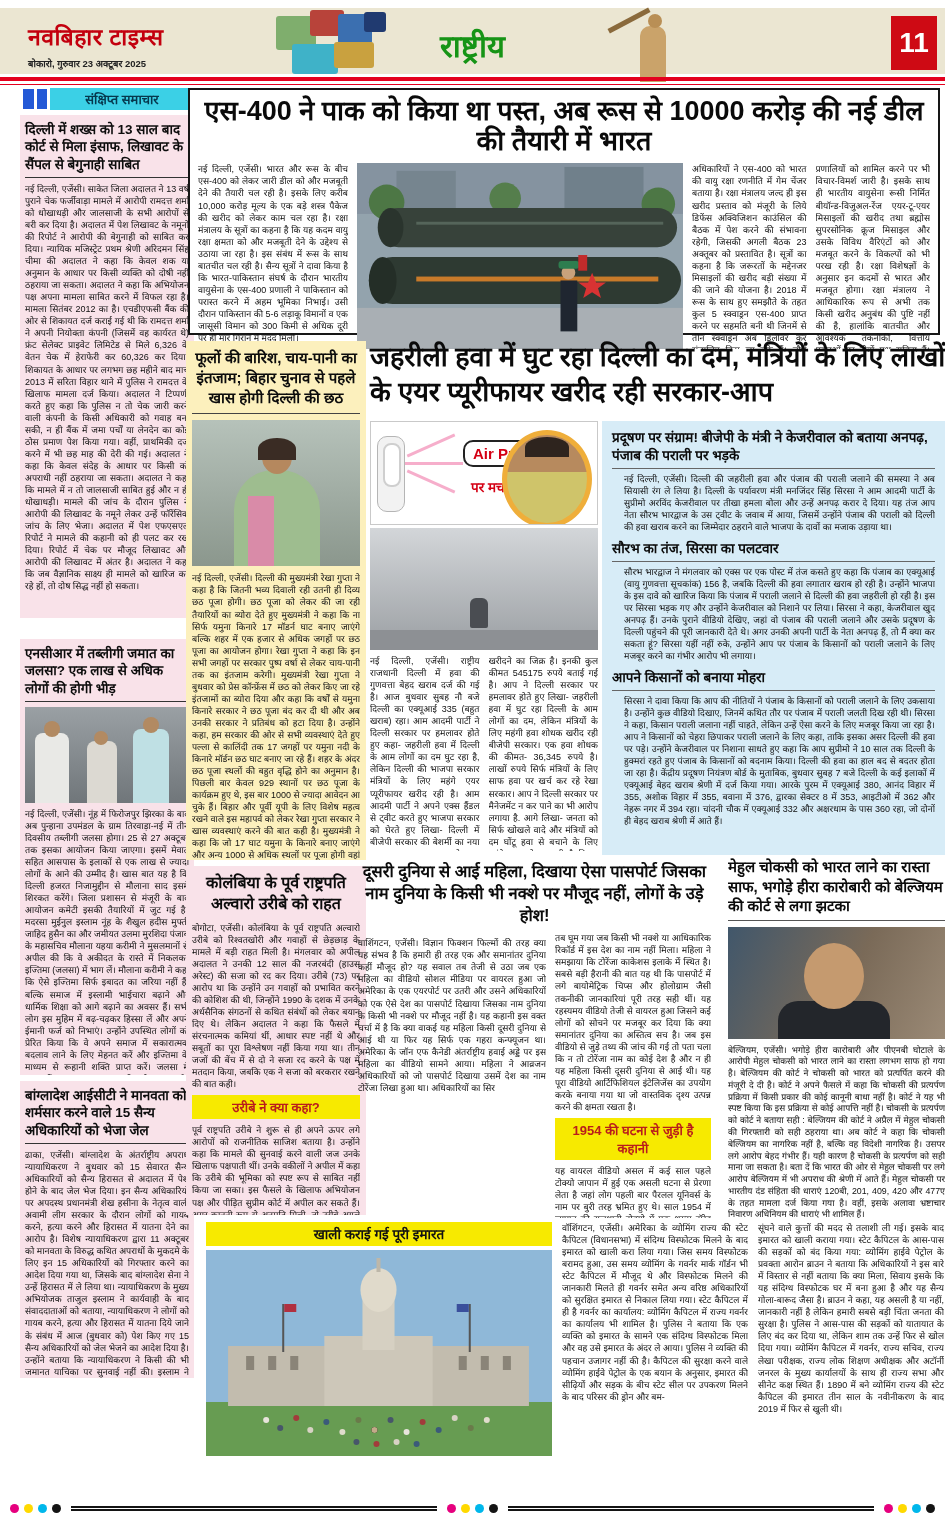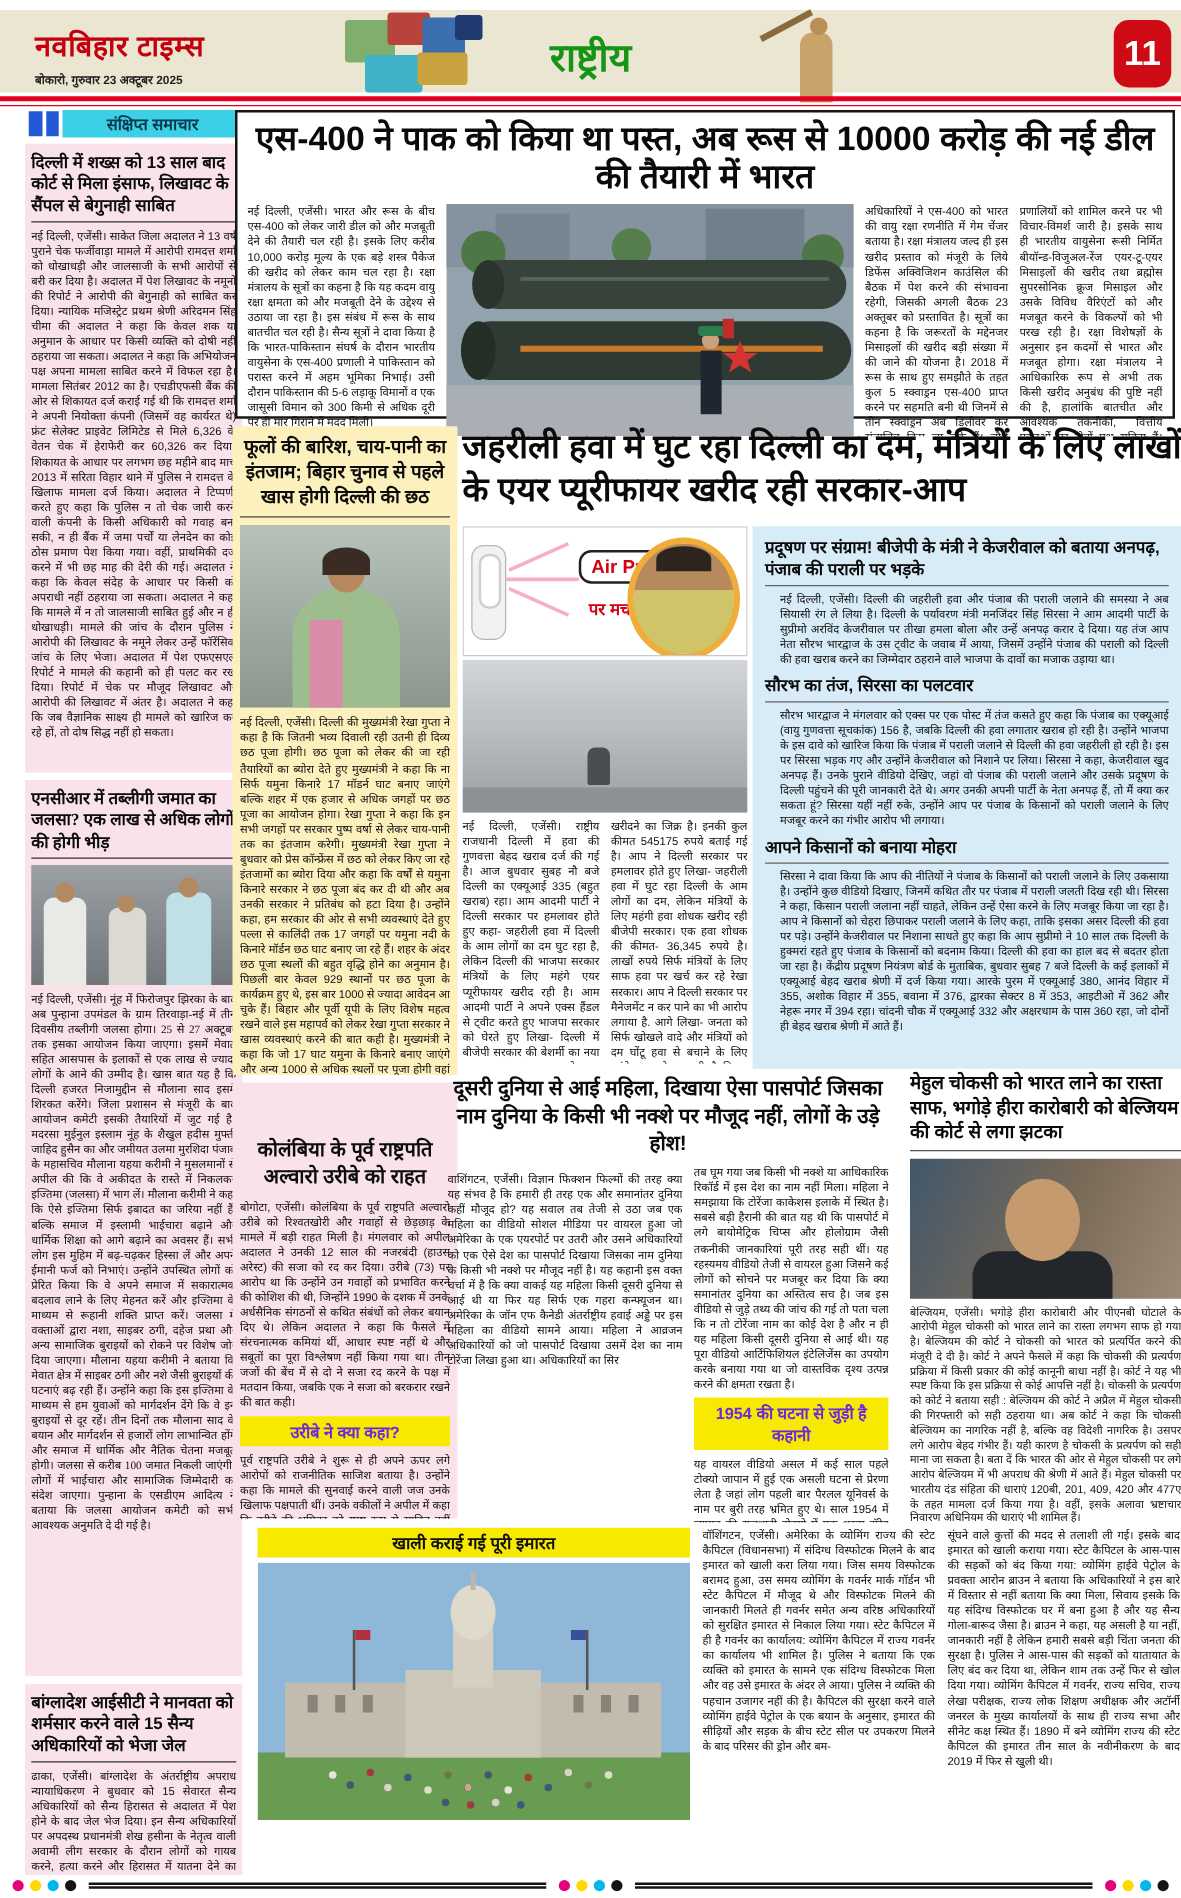--- a/index.html
+++ b/index.html
@@ -20,41 +20,41 @@
   .c4{left:24px;top:34px;width:46px;height:30px;background:#3fb2c8;}
   .c5{left:66px;top:32px;width:40px;height:26px;background:#c9a13f;}
   .c6{left:96px;top:2px;width:22px;height:20px;background:#203a70;}
   .section-title{position:absolute;left:0;top:16px;width:945px;text-align:center;
        color:#169416;font-size:31px;font-weight:800;}
   .statue{position:absolute;left:598px;top:4px;width:100px;height:70px;}
   .st1{position:absolute;left:42px;top:14px;width:26px;height:56px;background:#caa36a;border-radius:10px 10px 0 0;}
   .st2{position:absolute;left:50px;top:2px;width:14px;height:14px;background:#b98f55;border-radius:50%;}
   .st3{position:absolute;left:8px;top:6px;width:46px;height:5px;background:#8a6a3c;transform:rotate(-28deg);}
   .pagebox{position:absolute;right:8px;top:8px;width:46px;height:54px;background:#ce0a14;
-       color:#fff;font-size:28px;font-weight:800;display:flex;align-items:center;justify-content:center;border-radius:12px;}
+       color:#fff;font-size:28px;font-weight:800;display:flex;align-items:center;justify-content:center;}
   .redline{position:absolute;top:77px;left:0;width:945px;height:4px;background:#e4001e;}
   .redline2{position:absolute;top:84px;left:0;width:945px;height:1px;background:#e4001e;}
 
   
   .body-txt{font-size:9px;line-height:1.34;text-align:justify;color:#101010;overflow:hidden;}
   .yellowband{background:#f7ea00;font-weight:800;font-size:13px;text-align:center;
-       padding:3px 2px;margin:5px 0;color:#6d28d9;}
+       padding:3px 2px;margin:5px 0;color:#b91c1c;}
 
   
   .leftcol{position:absolute;left:10px;top:88px;width:174px;height:1412px;overflow:hidden;padding-left:10px;}
   .brieflag{display:flex;height:22px;margin-bottom:5px;}
   .bars{width:30px;background:#fff;display:flex;gap:3px;padding:1px 3px;box-sizing:border-box;}
   .bars i{flex:1;background:#2459d6;}
   .brieflabel{flex:1;background:#3bd0e6;color:#06384e;font-weight:800;font-size:13px;
        display:flex;align-items:center;justify-content:center;}
   .pinkbox{background:#f9e2e9;padding:6px 5px;box-sizing:border-box;overflow:hidden;}
   .brief-h{font-size:13.5px;font-weight:800;text-align:left;line-height:1.28;color:#0c0c0c;
        padding-bottom:4px;border-bottom:1px solid #333;margin-bottom:5px;}
   .b1{height:503px;}
-  .b2{height:717px;margin-top:6px;font-family:Liberation Serif, serif;}
+  .b2{height:436px;margin-top:21px;}
   .b3{height:297px;margin-top:6px;}
   .crowd-photo{height:96px;margin:2px 0 5px;position:relative;overflow:hidden;
        background:linear-gradient(#9aa0a4,#70767a);}
   .fig{position:absolute;bottom:0;border-radius:8px 8px 0 0;}
   .f1{left:10px;width:34px;height:70px;background:#e9e9e6;}
   .f2{left:62px;width:30px;height:62px;background:#dcd9d2;}
   .f3{left:108px;width:36px;height:74px;background:#bfe0e4;}
   .fh{position:absolute;border-radius:50%;background:#b28a62;}
   .fh1{left:19px;bottom:66px;width:16px;height:16px;}
   .fh2{left:69px;bottom:58px;width:14px;height:14px;}
@@ -78,21 +78,21 @@
        background:linear-gradient(#b6c2ba,#8b978d);}
   .saree{position:absolute;left:42px;bottom:0;width:86px;height:96px;border-radius:40px 40px 0 0;
        background:#9ebd8f;}
   .saree-d{position:absolute;left:56px;bottom:0;width:26px;height:70px;background:#d98ba8;}
   .head{position:absolute;left:70px;bottom:92px;width:30px;height:34px;border-radius:50%;background:#b5885e;}
   .hair{position:absolute;left:66px;bottom:106px;width:38px;height:22px;border-radius:50% 50% 0 0;background:#3a2c24;}
 
   
   .colombia{position:absolute;left:186px;top:866px;width:180px;height:349px;background:#f9e2e9;
        box-sizing:border-box;padding:7px 6px;overflow:hidden;}
-  .colombia-h{font-size:16px;font-weight:800;text-align:center;line-height:1.3;margin-bottom:7px;color:#0c0c0c;margin-top:38px;}
+  .colombia-h{font-size:16px;font-weight:800;text-align:center;line-height:1.3;margin-bottom:7px;color:#0c0c0c;}
 
   
   .airpol-h{position:absolute;left:370px;top:340px;width:576px;font-size:27px;font-weight:800;
        line-height:1.3;color:#0a0a0a;}
   .airpol-left{position:absolute;left:370px;top:421px;width:228px;height:434px;overflow:hidden;}
   .purifier{height:104px;background:#fff;border:1px solid #c9c9c9;position:relative;box-sizing:border-box;overflow:hidden;}
   .ray{position:absolute;height:3px;background:#f6aecb;left:34px;}
   .r1{top:22px;width:52px;transform:rotate(-24deg);}
   .r2{top:40px;width:58px;}
   .r3{top:58px;width:52px;transform:rotate(24deg);}

